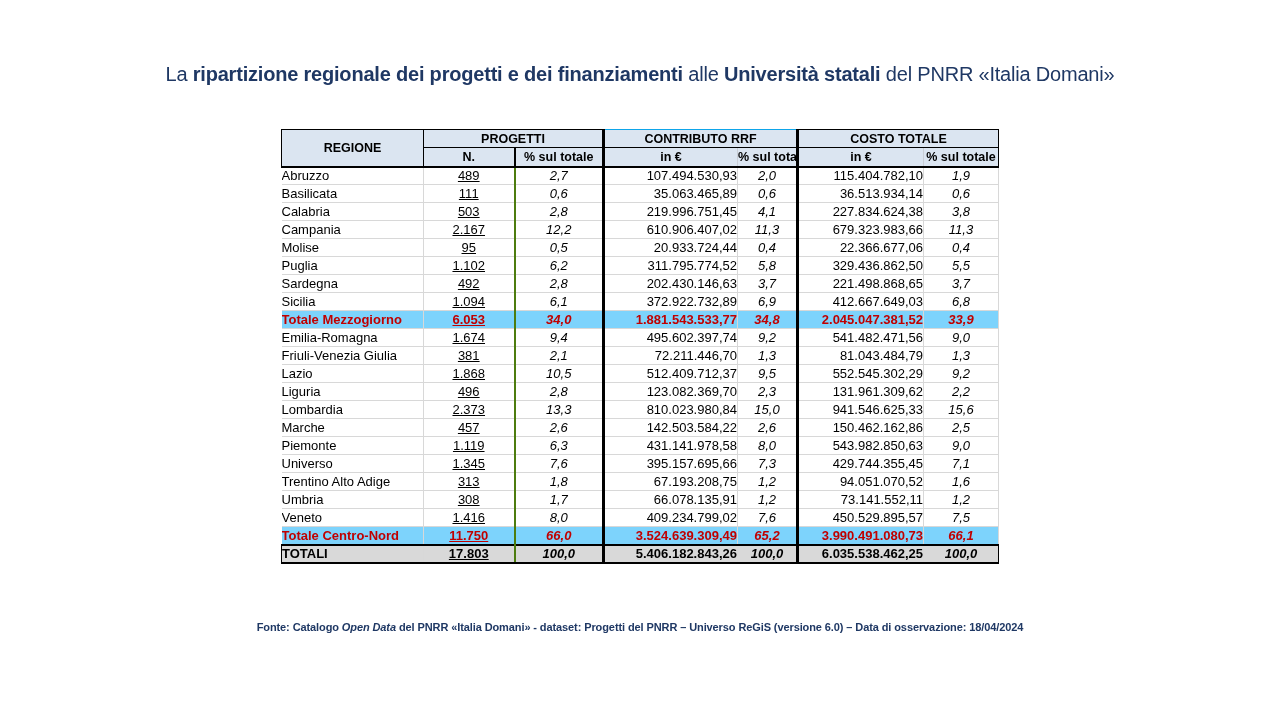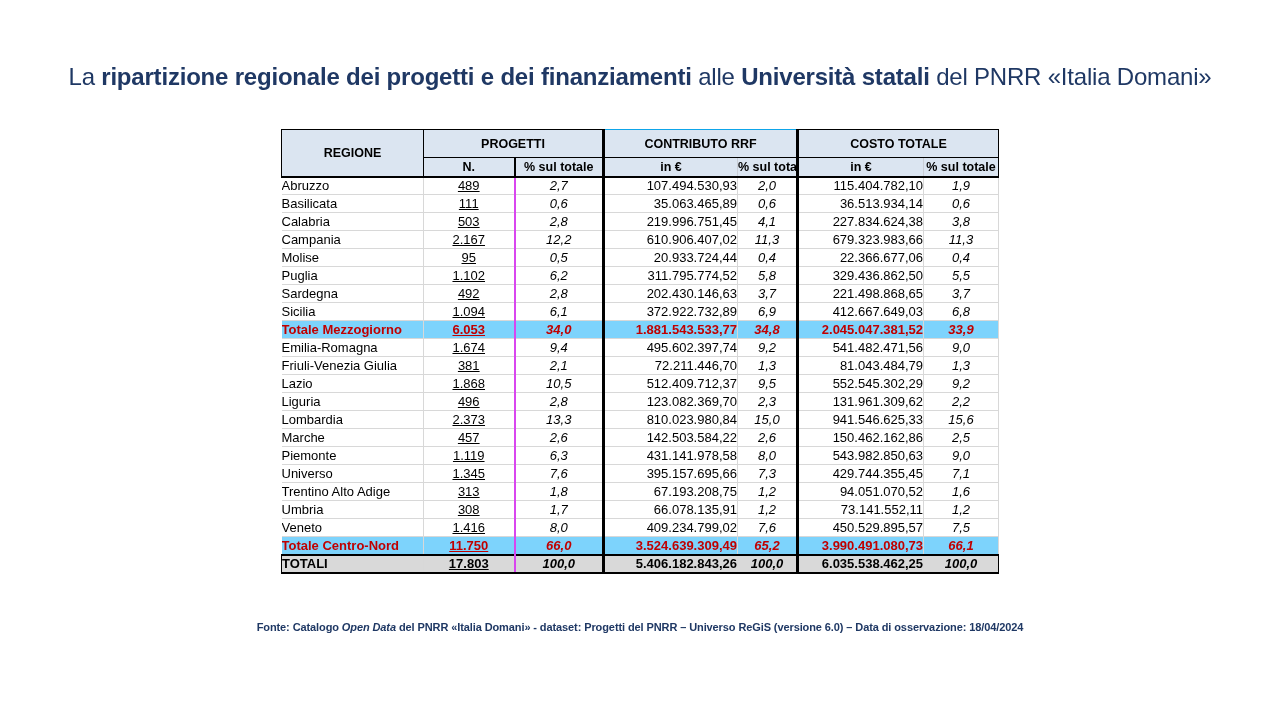--- a/index.html
+++ b/index.html
@@ -5,52 +5,52 @@
   html,body{margin:0;padding:0;}
   body{
     width:1280px;height:720px;background:#ffffff;overflow:hidden;position:relative;
     font-family:"Liberation Sans", sans-serif;
   }
   .slide{position:absolute;inset:0;}
 
   
   .slide-title{
     position:absolute;left:0;right:0;top:63px;text-align:center;
-    font-size:24px;letter-spacing:-0.2px;color:#1F3864;white-space:nowrap;
+    font-size:20px;letter-spacing:-0.2px;color:#1F3864;white-space:nowrap;
   }
   .slide-title b{font-weight:bold;}
 
   
   table.region-table{
     position:absolute;left:281px;top:129px;width:717px;
     border-collapse:collapse;table-layout:fixed;
     font-size:13px;color:#000;
   }
   .region-table th,.region-table td{padding:0;vertical-align:middle;overflow:hidden;white-space:nowrap;}
 
   thead th{
     background:#DBE5F1;font-weight:bold;font-size:12.5px;text-align:center;
   }
-  thead tr.h1{height:28px;}
+  thead tr.h1{height:18px;}
   thead tr.h2{height:19px;}
   .th-regione{border:1px solid #000;border-bottom:2px solid #000;}
   .th-progetti{border-top:1px solid #000;border-bottom:1px solid #000;border-left:1px solid #000;}
   .th-rrf{border-top:1px solid #0ea5e9;border-bottom:1px solid #000;border-left:3px solid #000;}
   .th-costo{border-top:1px solid #000;border-bottom:1px solid #000;border-left:3px solid #000;border-right:1px solid #000;}
   .th-n{border-left:1px solid #000;border-bottom:2px solid #000;}
   .th-pct1{border-left:2px solid #000;border-bottom:2px solid #000;}
   .th-eur1{border-left:3px solid #000;border-bottom:2px solid #000;}
   .th-pct2{border-left:1px solid #c9ced6;border-bottom:2px solid #000;}
   .th-eur2{border-left:3px solid #000;border-bottom:2px solid #000;}
   .th-pct3{border-left:1px solid #c9ced6;border-bottom:2px solid #000;border-right:1px solid #000;}
 
   tbody tr{height:18px;}
   tbody td{border-bottom:1px solid #d8d8d8;}
   tbody td:nth-child(2){border-left:1px solid #d8d8d8;}
-  tbody td:nth-child(3){border-left:2px solid #d946ef;}
+  tbody td:nth-child(3){border-left:2px solid #4d7c0f;}
   tbody td:nth-child(4){border-left:3px solid #000;}
   tbody td:nth-child(5){border-left:1px solid #d8d8d8;}
   tbody td:nth-child(6){border-left:3px solid #000;}
   tbody td:nth-child(7){border-left:1px solid #d8d8d8;border-right:1px solid #d8d8d8;}
 
   .c-region{text-align:left;padding-left:4px;}
   .c-n{text-align:center;text-decoration:underline;}
   .c-pct{text-align:center;font-style:italic;}
   .c-eur{text-align:right;padding-right:10px;}
 

